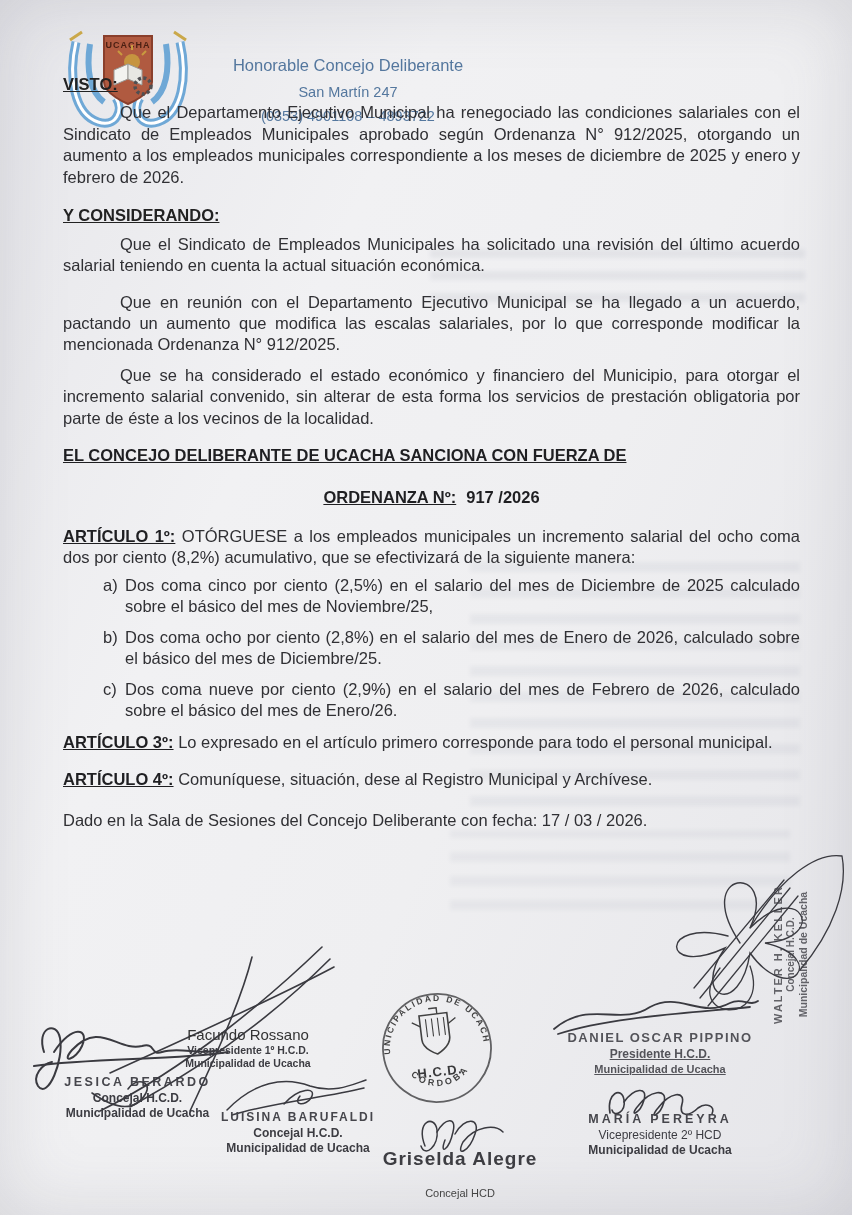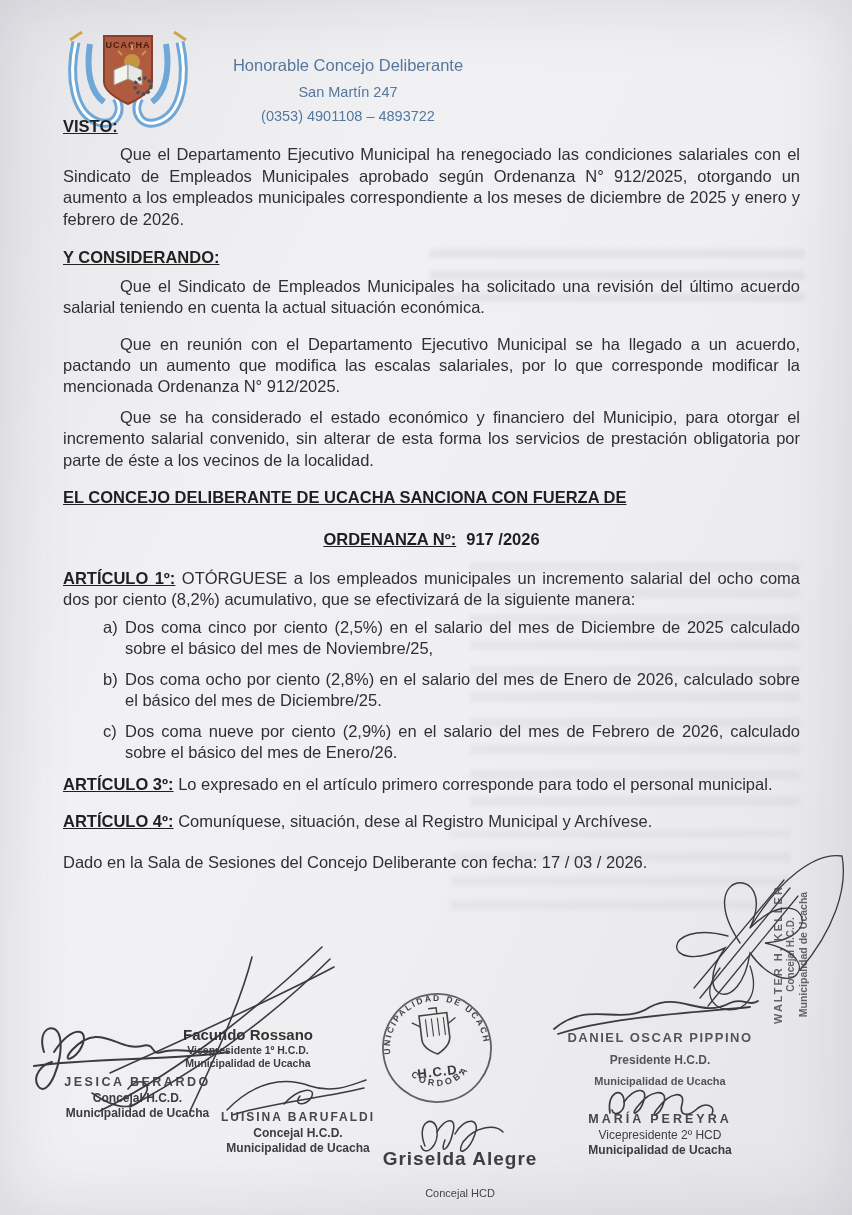--- a/index.html
+++ b/index.html
@@ -27,21 +27,21 @@
 
   
   .crest { position:absolute; left:58px; top:22px; }
   .header-text { position:absolute; left:208px; top:56px; width:280px; text-align:center; color:#54779e; }
   .header-text .l1 { font-size:16.5px; margin-bottom:9px; }
   .header-text .l2, .header-text .l3 { font-size:14.5px; margin-bottom:8px; }
 
   
   .content {
     position:absolute; left:63px; top:0; width:737px;
-    font-size:16.5px; line-height:1.3; padding-top:116px;
+    font-size:16.5px; line-height:1.3; padding-top:74px;
   }
   .hd { font-weight:bold; text-decoration:underline; color:#222; margin:0 0 7px 0; }
   .hd.considerando { margin-top:16px; }
   p.body { text-align:justify; text-indent:57px; margin:0 0 15px 0; }
   p.p1 { margin-bottom:17px; }
   .center-head { font-weight:bold; color:#1f1f22; margin:16px 0 20px 0; text-decoration:underline; }
   .ord-line { text-align:center; font-weight:bold; color:#1f1f22; margin:0 0 18px 0; }
   .ord-line .lbl { text-decoration:underline; }
   .ord-line .num { margin-left:10px; }
   p.art { text-align:justify; text-indent:0; margin:0 0 6px 0; }
@@ -53,27 +53,27 @@
   .li .li-text { flex:1; text-align:justify; }
   .closing { margin:14px 0 0 0; text-indent:0; }
 
   
   .abs { position:absolute; }
   .sig-svg path { fill:none; stroke:#3a3a40; stroke-linecap:round; }
   .sig-block { text-align:center; color:#3c3c42; }
   .sig-name-caps { font-weight:bold; letter-spacing:2.5px; font-size:12.5px; color:#46464c; }
   .sig-role { font-size:12px; font-weight:bold; margin-top:2px; }
   .sig-org { font-size:12px; font-weight:bold; margin-top:1px; }
-  .rossano-name { font-size:15px; font-weight:bold; color:#333; }
+  .rossano-name { font-size:15px; font-weight:normal; color:#333; }
   .rossano-small { font-size:10.5px; font-weight:bold; margin-top:1px; }
   .alegre-name { font-size:19px; letter-spacing:1px; color:#3d3d42; font-weight:bold; }
   .alegre-small { font-size:11px; margin-top:17px; color:#444; }
   .stamp-text { font-weight:bold; color:#3f3f45; opacity:.88; }
   .pippino-name { font-size:13px; letter-spacing:1.5px; }
-  .pippino-small { font-size:12px; margin-top:8px; }
+  .pippino-small { font-size:12px; margin-top:2px;text-decoration:underline; }
   .walter {
     width:180px; text-align:center;
     transform:rotate(-90deg); transform-origin:center;
     color:#45454b; opacity:.82;
   }
   .walter .wname { font-size:11px; font-weight:bold; letter-spacing:2px; }
   .walter .wrole { font-size:10px; font-weight:bold; margin-top:1px; }
   .walter .worg { font-size:10.5px; font-weight:bold; margin-top:1px; }
   .round-stamp { transform:rotate(-7deg); opacity:.92; }
 </style>

